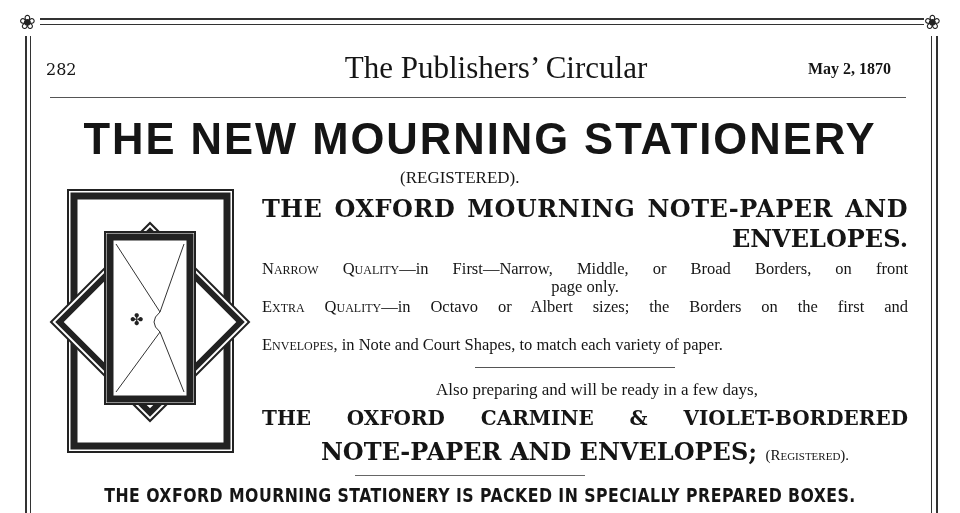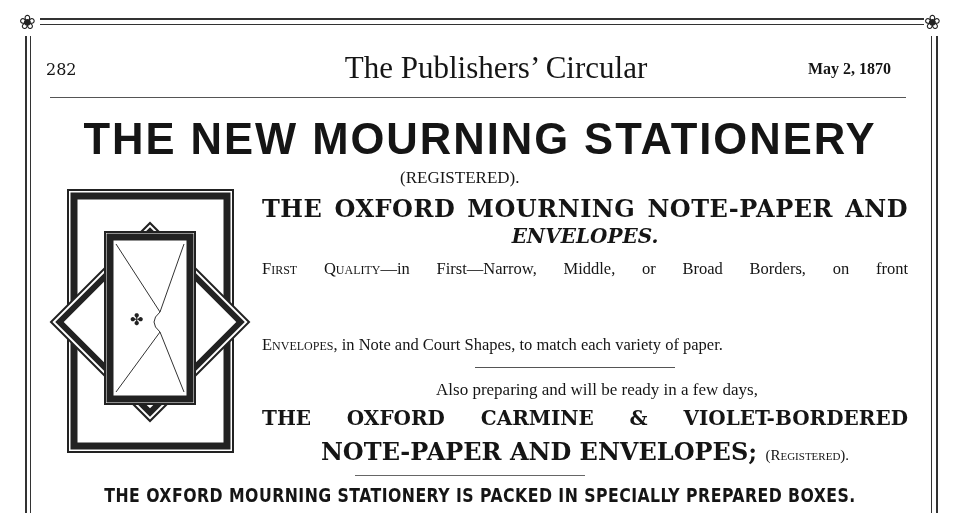--- a/index.html
+++ b/index.html
@@ -9,21 +9,21 @@
   .rule { position:absolute; background:#333; }
   .ornament { position:absolute; font-size:20px; line-height:20px; color:#222; font-family:"DejaVu Sans", sans-serif; }
   .hdr-num { left:46px; top:60px; font-size:16px; font-weight:normal; font-family:"DejaVu Serif", serif; }
   .hdr-title { left:0; width:960px; top:50px; text-align:center; font-size:31px; font-family:"Liberation Serif", serif;padding-left:16px; }
   .hdr-date { right:140px; top:60px; font-size:16px; font-weight:bold; font-family:"Liberation Serif", serif; }
   .main-title { left:30px; width:900px; top:114px; text-align:center; font-family:"Liberation Sans", sans-serif;
                 font-weight:bold; font-size:44px; letter-spacing:2px; transform:scaleX(0.99); }
   .registered { left:400px; top:168px; font-size:17px; font-family:"Liberation Serif", serif; }
   .heavy { font-family:"DejaVu Serif", serif; font-weight:bold; }
   .sub1 { left:262px; width:646px; top:194px; font-size:24px; text-align:justify; text-align-last:justify; letter-spacing:0.5px; }
-  .sub1b { left:262px; width:646px; top:224px; font-size:20px; text-align:center;font-style:italic; }
+  .sub1b { left:262px; width:646px; top:224px; font-size:24px; text-align:right; }
   .body { left:262px; width:646px; font-size:16.5px; font-family:"Liberation Serif", serif; line-height:18px; }
   .sc { font-variant:small-caps; }
   .justified { text-align:justify; text-align-last:justify; }
   .center { text-align:center; }
   .also { left:274px; width:646px; top:380px; text-align:center; font-size:17px; font-family:"Liberation Serif", serif; }
   .sub2 { left:262px; width:646px; top:406px; font-size:20px; text-align:justify; text-align-last:justify; }
   .sub2b { left:262px; width:646px; top:437px; font-size:24px; text-align:center; }
   .reg2 { font-weight:normal; font-family:"Liberation Serif", serif; font-size:15px; font-variant:small-caps; }
   .footer { left:30px; width:900px; top:484px; text-align:center; font-family:"DejaVu Sans Condensed","DejaVu Sans", sans-serif;
             font-weight:bold; font-size:19px; letter-spacing:0.5px; transform:scaleX(0.92); transform-origin:center; }
@@ -66,23 +66,25 @@
   <line x1="68" y1="210" x2="112" y2="150" stroke="#333" stroke-width="1"></line>
   <line x1="136" y1="210" x2="112" y2="150" stroke="#333" stroke-width="1"></line>
   <path d="M112 130 Q100 140 112 150" fill="none" stroke="#333" stroke-width="1"></path>
   <text x="82" y="143" font-size="16" fill="#222" font-family="DejaVu Sans, sans-serif">✤</text>
 </svg>
 
 <div class="abs heavy sub1">THE OXFORD MOURNING NOTE-PAPER AND</div>
 <div class="abs heavy sub1b">ENVELOPES.</div>
 
 <div class="abs body" style="top:260px;">
-  <div class="justified"><span class="sc">First Quality</span><span>—in First—Narrow, Middle, or Broad Borders, on front</span></div>
+  <div class="justified"><span class="sc">Narrow Quality</span><span>—in First—Narrow, Middle, or Broad Borders, on front</span></div>
+  <div class="center">page only.</div>
 </div>
 <div class="abs body" style="top:298px;">
+  <div class="justified"><span class="sc">Extra Quality</span><span>—in Octavo or Albert sizes; the Borders on the first and</span></div>
 </div>
 <div class="abs body" style="top:336px;">
   <div><span class="sc">Envelopes</span><span>, in Note and Court Shapes, to match each variety of paper.</span></div>
 </div>
 
 <div class="rule" style="left:475px; top:367px; width:200px; height:1px; background:#555;"></div>
 
 <div class="abs also">Also preparing and will be ready in a few days,</div>
 <div class="abs heavy sub2">THE OXFORD CARMINE &amp; VIOLET-BORDERED</div>
 <div class="abs heavy sub2b">

